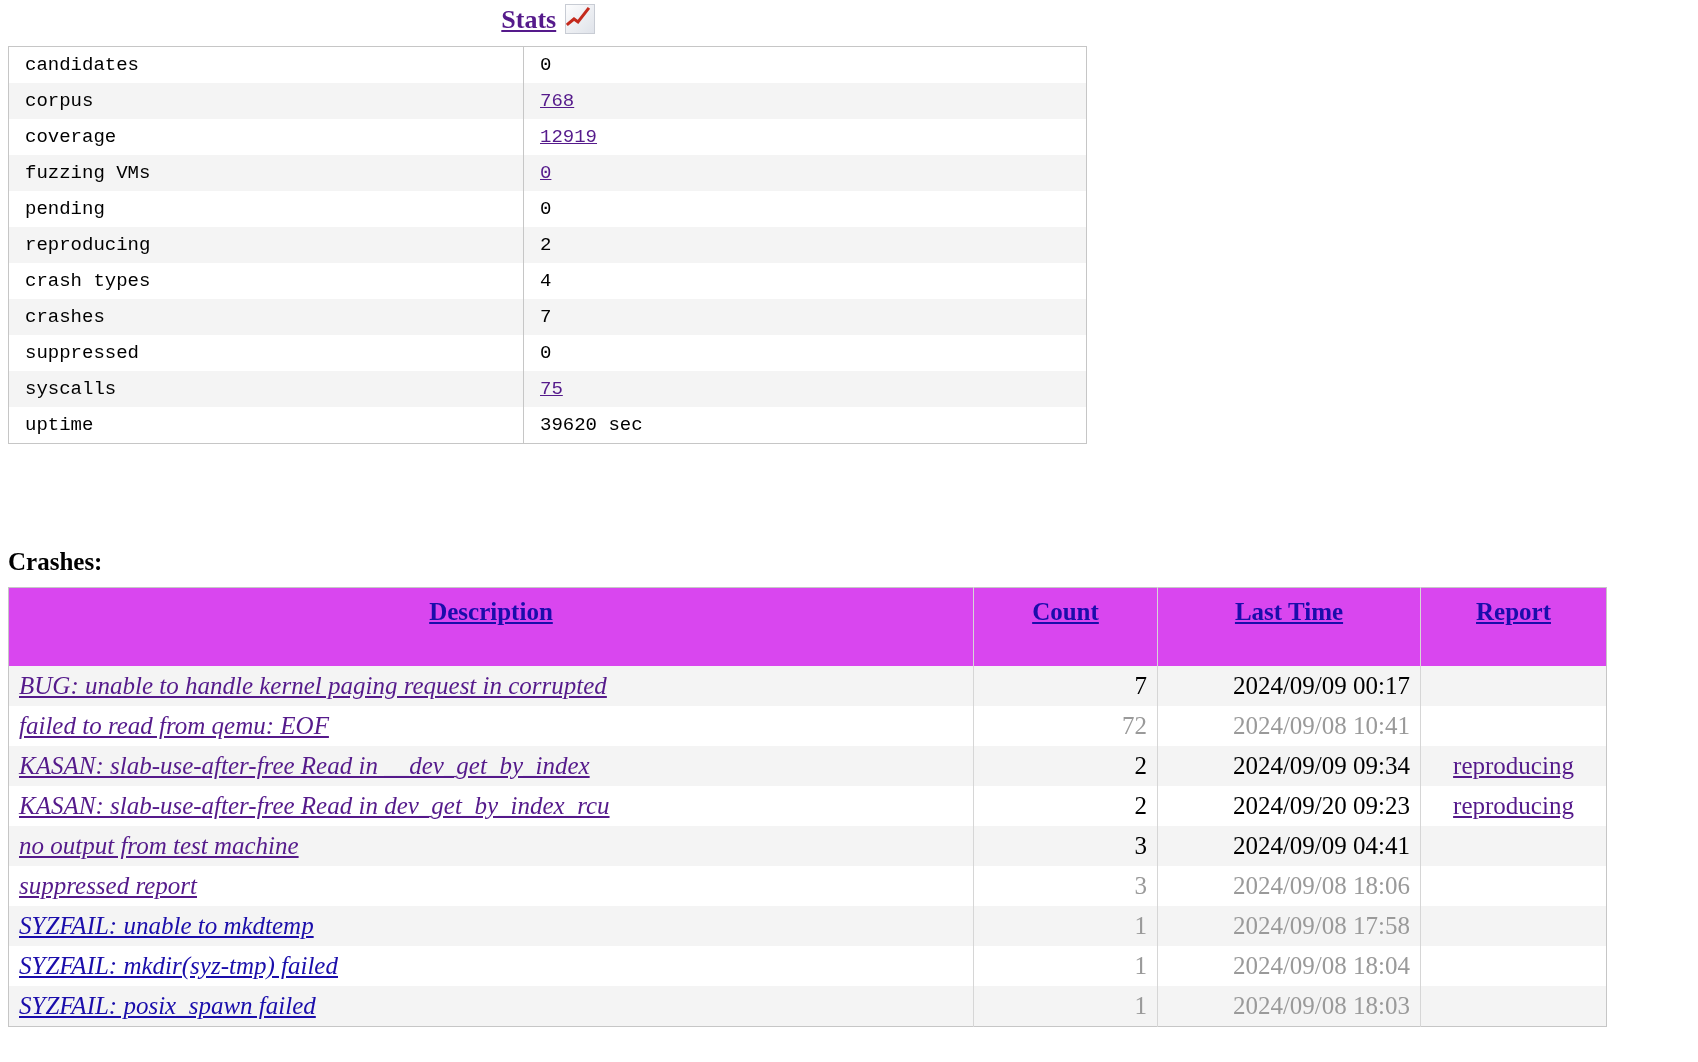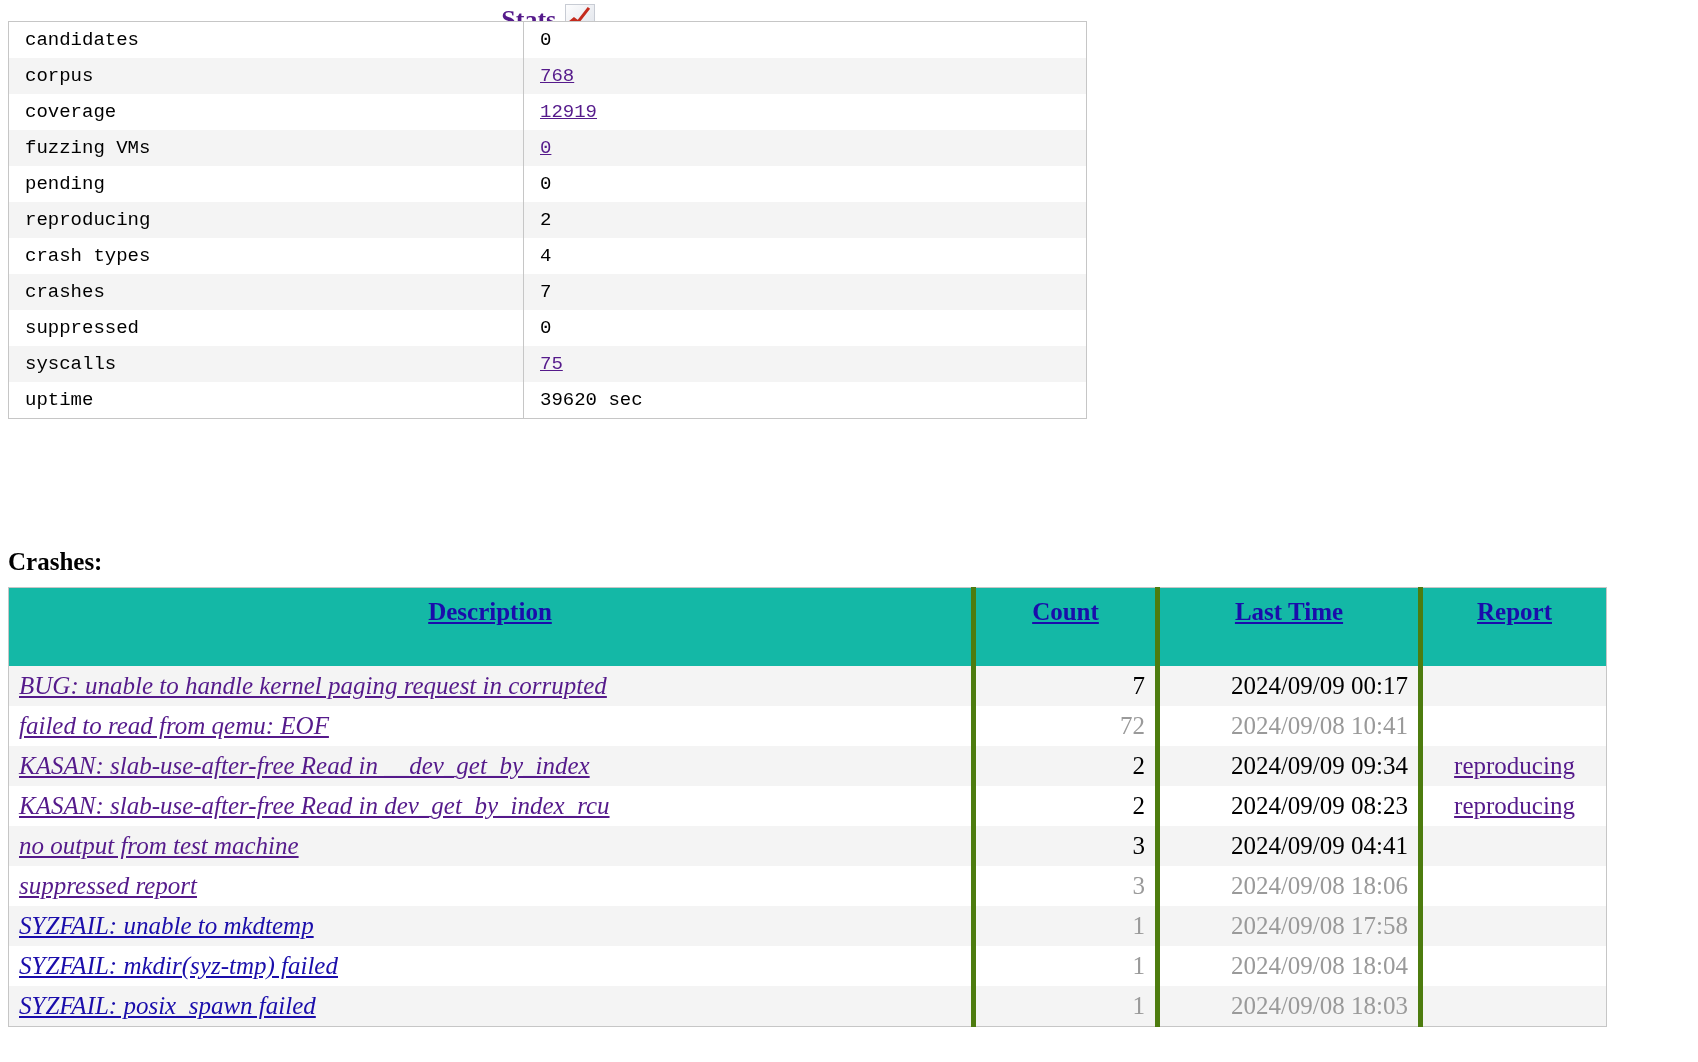--- a/index.html
+++ b/index.html
@@ -42,21 +42,21 @@
     border: 1px solid #c8ccd4;
     position: relative;
     overflow: hidden;
   }
   .chart-icon svg { display: block; }
 
   
   table.stats {
     position: absolute;
     left: 8px;
-    top: 21px;
+    top: 46px;
     width: 1079px;
     border-collapse: collapse;
     border: 1px solid #c6c6c6;
     table-layout: fixed;
     background: #fff;
   }
   table.stats td {
     font-family: "Liberation Mono", "DejaVu Sans Mono", monospace;
     font-size: 19px;
     line-height: 20px;
@@ -99,21 +99,21 @@
     border-collapse: collapse;
     border: 1px solid #c6c6c6;
     table-layout: fixed;
     background: #fff;
   }
   table.crashes th, table.crashes td {
     font-family: "Liberation Serif", "DejaVu Serif", serif;
     font-size: 25px;
     line-height: 28px;
     padding: 6px 10px;
-    border-left: 5px solid #4d7c0f;
+    border-left: 1px solid #4d7c0f;
     border-right: 1px solid #d6d6d6;
     vertical-align: middle;
   }
   table.crashes th:first-child, table.crashes td:first-child {
     border-left: none;
   }
   table.crashes th:last-child, table.crashes td:last-child {
     border-right: none;
   }
   table.crashes thead th {
@@ -121,21 +121,21 @@
     font-weight: bold;
     padding-top: 10px;
     padding-bottom: 40px;
   }
   table.crashes thead th a {
     color: #1a0dab;
     text-decoration: underline;
   }
   table.crashes tbody tr:nth-child(odd)  { background: #f4f4f4; }
   table.crashes tbody tr:nth-child(even) { background: #ffffff; }
-  table.crashes thead tr { background: #14b8a6; padding-left: 36px; }
+  table.crashes thead tr { background: #d946ef; padding-left: 36px; }
 
   td.c-desc { text-align: left; padding-left: 14px; font-style: italic; }
   td.c-count { text-align: right; padding-right: 16px; font-size: 21px; }
   td.c-time { text-align: right; }
   td.c-report { text-align: center; }
 
   a.link-visited { color: #551a8b; text-decoration: underline; }
   a.link-new     { color: #1a0dab; text-decoration: underline; }
   .muted { color: #9a9a9a; }
   .normal { color: #000; }
@@ -245,21 +245,21 @@
       </tr>
       <tr>
         <td class="c-desc"><a href="#" class="link-visited">KASAN: slab-use-after-free Read in __dev_get_by_index</a></td>
         <td class="c-count normal">2</td>
         <td class="c-time normal">2024/09/09 09:34</td>
         <td class="c-report"><a href="#" class="link-visited">reproducing</a></td>
       </tr>
       <tr>
         <td class="c-desc"><a href="#" class="link-visited">KASAN: slab-use-after-free Read in dev_get_by_index_rcu</a></td>
         <td class="c-count normal">2</td>
-        <td class="c-time normal">2024/09/09 08:23</td>
+        <td class="c-time normal">2024/09/20 09:23</td>
         <td class="c-report"><a href="#" class="link-visited">reproducing</a></td>
       </tr>
       <tr>
         <td class="c-desc"><a href="#" class="link-visited">no output from test machine</a></td>
         <td class="c-count normal">3</td>
         <td class="c-time normal">2024/09/09 04:41</td>
         <td class="c-report"></td>
       </tr>
       <tr>
         <td class="c-desc"><a href="#" class="link-visited">suppressed report</a></td>

